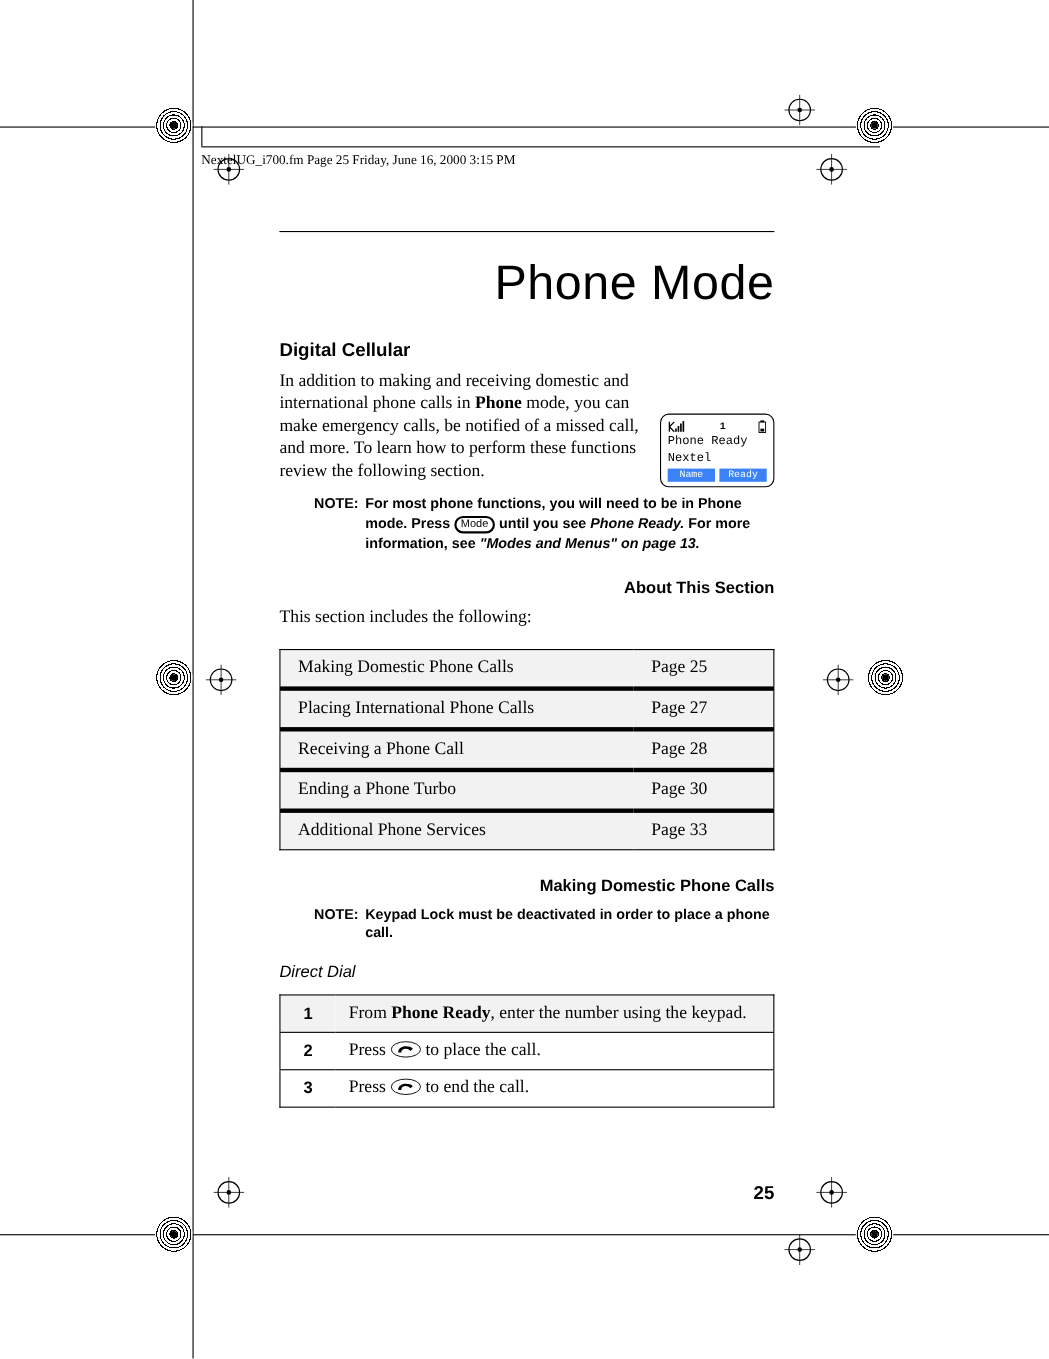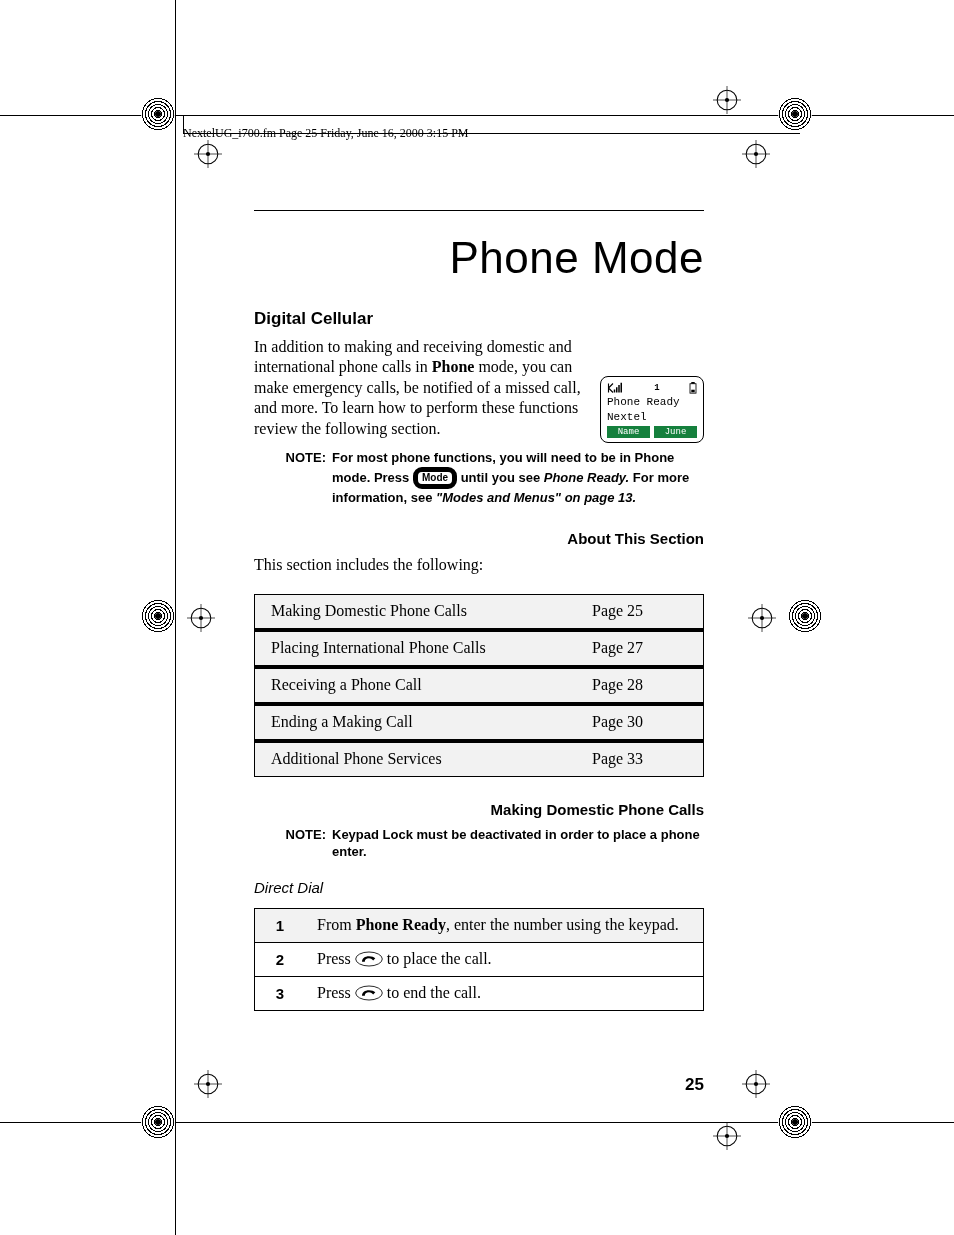--- a/index.html
+++ b/index.html
@@ -25,21 +25,21 @@
     position:absolute; width:34px; height:34px; border-radius:50%;
     background: repeating-radial-gradient(circle,#000 0 1px,#fff 1px 3px);
     display:flex; align-items:center; justify-content:center;
   }
   .reg-outer .center { position:absolute; width:6px; height:6px; border-radius:50%; background:#000;}
   .reg-inner {
     position:absolute; width:28px; height:28px;
   }
   .reg-inner svg { width:100%; height:100%; display:block; }
   
-  .header-line { position:absolute; left:183px; top:126px; font-size:12px; font-family: 'Times New Roman', serif;}
+  .header-line { position:absolute; left:183px; top:138px; font-size:12px; font-family: 'Times New Roman', serif;}
   .content {
     position:absolute;
     left:254px; top:210px;
     width:450px;
   }
   .rule { border-top:1.5px solid #000; margin-bottom:22px;}
   .title {
     font-family: Helvetica, Arial, sans-serif;
     font-weight:400;
     font-size:44px;
@@ -83,42 +83,42 @@
     font-family: 'Courier New', monospace;
     font-size:11px;
     line-height:1.35;
     box-sizing:border-box;
   }
   .phone .status-row { display:flex; justify-content:space-between; align-items:center; height:14px;}
   .phone .status-row .sig svg { width:18px; height:12px; display:block;}
   .phone .status-row .one { font-size:9px; font-weight:700;}
   .phone .status-row .batt svg { width:8px; height:12px; display:block;}
   .phone .soft-row { display:flex; justify-content:space-between; gap:4px; margin-top:2px;}
-  .phone .soft { background:#15803d; color:#fff; font-size:9px; padding:0 2px; line-height:12px; height:12px; flex:1; text-align:center;}
+  .phone .soft { background:#3b82f6; color:#fff; font-size:9px; padding:0 2px; line-height:12px; height:12px; flex:1; text-align:center;}
   
   .note {
     display:flex;
     font-family: Helvetica, Arial, sans-serif;
     font-weight:700;
     font-size:13px;
     line-height:1.35;
     margin: 6px 0 0 24px;
     gap:6px;
   }
   .note .note-label { flex:0 0 48px; text-align:right;}
   .note .note-body { flex:1;}
   .note .note-body .italic { font-style: italic; font-family: Helvetica, Arial, sans-serif;}
   .mode-btn {
     display:inline-block;
-    border:5px solid #000000;
+    border:2px solid #000000;
     border-radius:9px;
     padding:0 4px;
     font-size:10px;
     font-family: Helvetica, Arial, sans-serif;
-    font-weight:700;
+    font-weight:400;
     vertical-align:1px;
     line-height:12px;
   }
   
   table.toc {
     width:100%;
     border-collapse:collapse;
     margin-top:18px;
     border:1.5px solid #000;
   }
@@ -292,21 +292,21 @@
                 <rect x="2" y="0" width="4" height="2" fill="#000"></rect>
                 <rect x="0.5" y="2" width="7" height="11" fill="none" stroke="#000"></rect>
                 <rect x="2" y="9" width="4" height="3" fill="#000"></rect>
               </svg>
           </span>
         </div>
         <div>Phone Ready</div>
         <div>Nextel</div>
         <div class="soft-row">
           <div class="soft">Name</div>
-          <div class="soft">June</div>
+          <div class="soft">Ready</div>
         </div>
       </div>
     </div>
 
     <div class="note">
       <div class="note-label">NOTE:</div>
       <div class="note-body">
         <span>For most phone functions, you will need to be in Phone mode. Press </span><span class="mode-btn">Mode</span><span> until you see </span><span class="italic">Phone Ready.</span><span> For more information, see </span><span class="italic">"Modes and Menus" on page 13.</span>
       </div>
     </div>
@@ -322,35 +322,35 @@
           </tr>
           <tr>
             <td>Placing International Phone Calls</td>
             <td class="pg">Page 27</td>
           </tr>
           <tr>
             <td>Receiving a Phone Call</td>
             <td class="pg">Page 28</td>
           </tr>
           <tr>
-            <td>Ending a Making Call</td>
+            <td>Ending a Phone Turbo</td>
             <td class="pg">Page 30</td>
           </tr>
           <tr>
             <td>Additional Phone Services</td>
             <td class="pg">Page 33</td>
           </tr>
         </tbody>
     </table>
 
     <div class="h3">Making Domestic Phone Calls</div>
 
     <div class="note">
       <div class="note-label">NOTE:</div>
-      <div class="note-body">Keypad Lock must be deactivated in order to place a phone enter.</div>
+      <div class="note-body">Keypad Lock must be deactivated in order to place a phone call.</div>
     </div>
 
     <div class="h4">Direct Dial</div>
 
     <table class="steps">
       <tbody id="steps-body">
           <tr>
             <td class="num">1</td>
             <td>From <b>Phone Ready</b>, enter the number using the keypad.</td>
           </tr>

